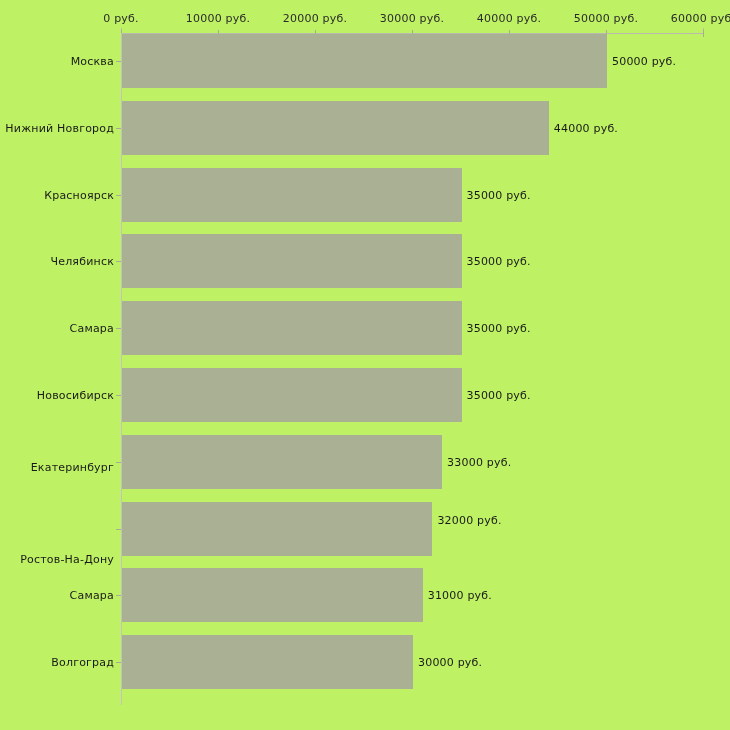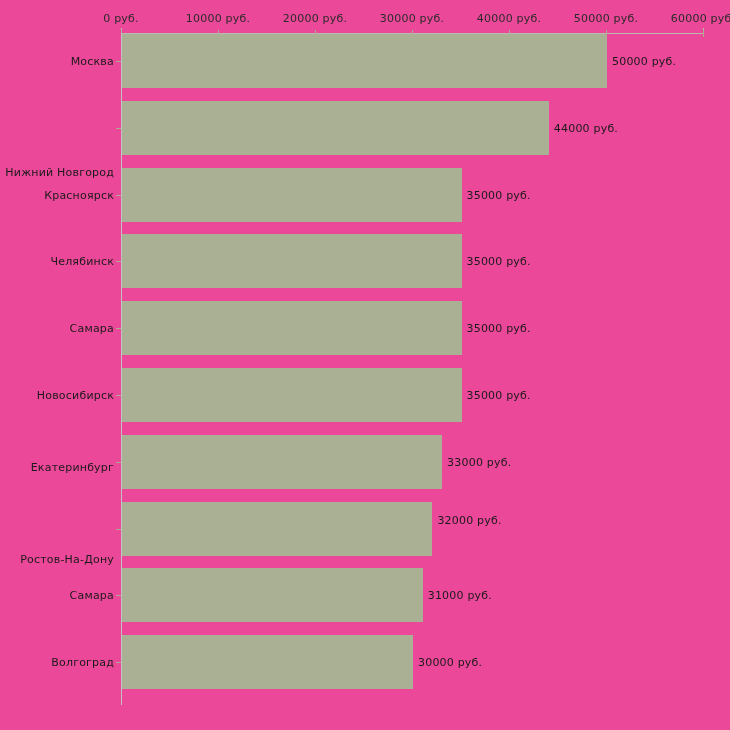--- a/index.html
+++ b/index.html
@@ -11,21 +11,21 @@
     width: 730px;
     height: 730px;
     font-family: "DejaVu Sans", "Liberation Sans", sans-serif;
     overflow: hidden;
   }
 
   #chart-root {
     position: relative;
     width: 730px;
     height: 730px;
-    background: #ec4899;
+    background: #bef264;
   }
 
   
   .x-axis-line {
     position: absolute;
     left: 121px;
     top: 33px;
     width: 582px;
     height: 1px;
     background: #b9b9ae;
@@ -143,21 +143,21 @@
       <div class="y-tick" style="top: 328px;"></div>
       <div class="y-tick" style="top: 395px;"></div>
       <div class="y-tick" style="top: 462px;"></div>
       <div class="y-tick" style="top: 529px;"></div>
       <div class="y-tick" style="top: 595px;"></div>
       <div class="y-tick" style="top: 662px;"></div>
     </div>
 
   <div class="y-labels-col" id="y-labels">
       <div class="y-tick-label" style="top: 61px; text-align: right;">Москва</div>
-      <div class="y-tick-label" style="top: 127.8px; margin-top: 44px;">Нижний Новгород</div>
+      <div class="y-tick-label" style="top: 127.8px;">Нижний Новгород</div>
       <div class="y-tick-label" style="top: 194.6px; margin-left: 28px;">Красноярск</div>
       <div class="y-tick-label" style="top: 261.4px;">Челябинск</div>
       <div class="y-tick-label" style="top: 328.2px;">Самара</div>
       <div class="y-tick-label" style="top: 395px;">Новосибирск</div>
       <div class="y-tick-label" style="top: 467px;">Екатеринбург</div>
       <div class="y-tick-label" style="top: 559px;">Ростов-На-Дону</div>
       <div class="y-tick-label" style="top: 595.4px;">Самара</div>
       <div class="y-tick-label" style="top: 662.2px;">Волгоград</div>
     </div>
 

